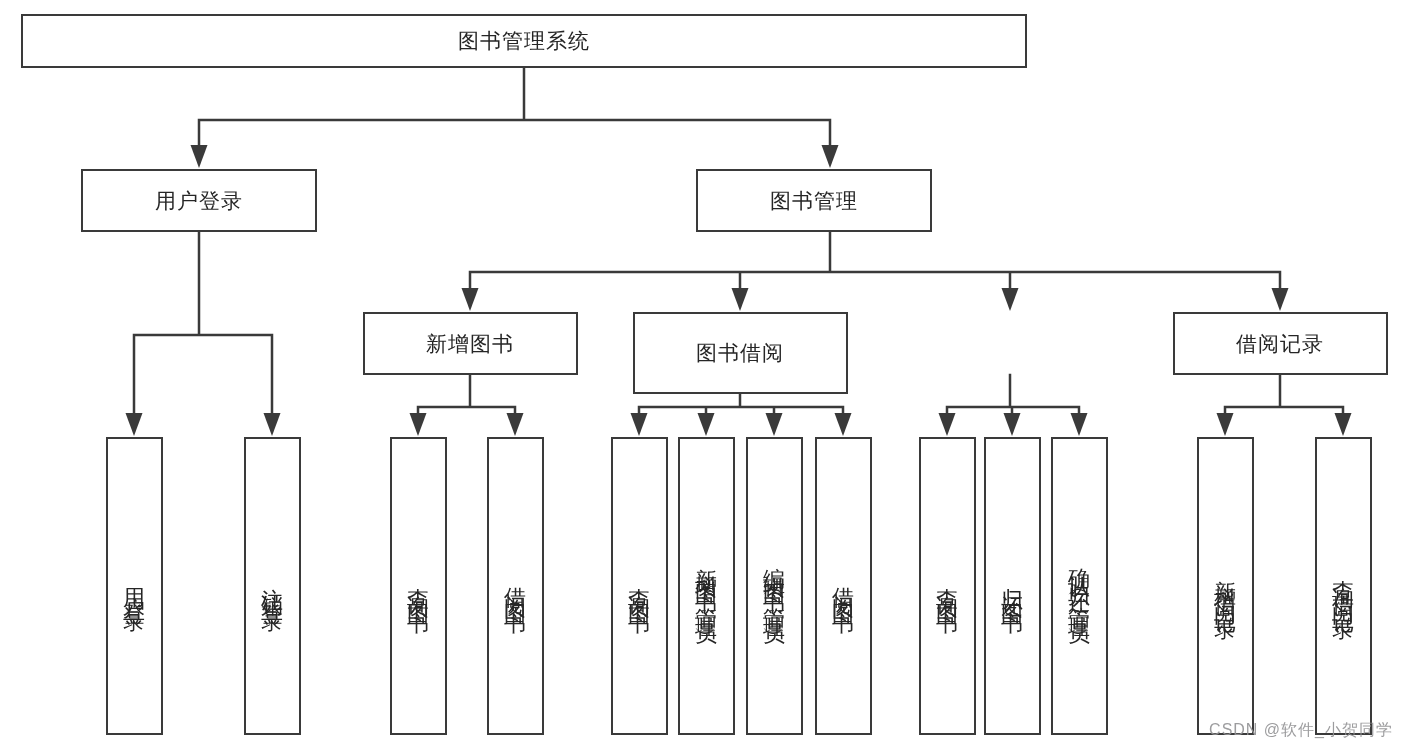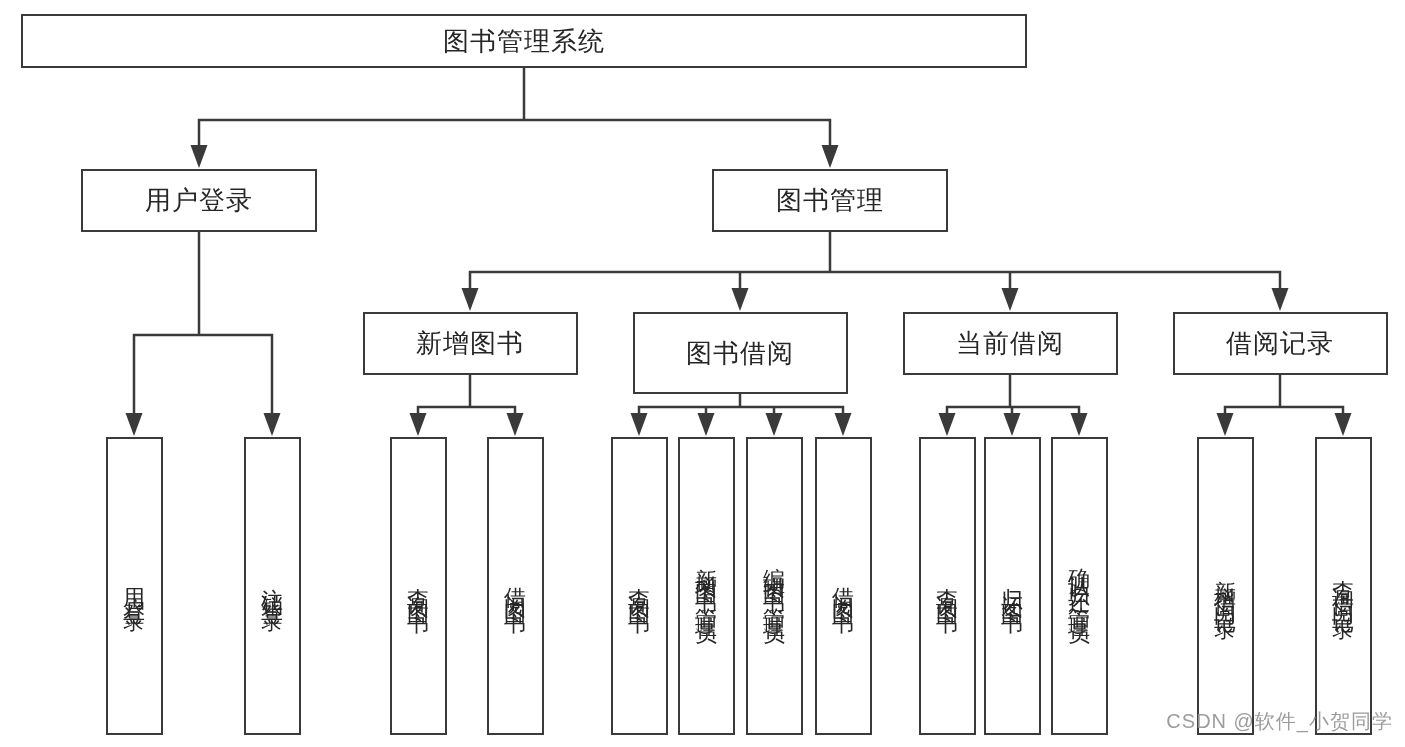--- a/index.html
+++ b/index.html
@@ -13,34 +13,34 @@
   .wires{position:absolute;left:0;top:0;width:1405px;height:747px;}
   .wire{fill:none;stroke:#3a3a3a;stroke-width:2.5;stroke-linecap:square;}
   .head{fill:#3a3a3a;stroke:none;}
   .node{
     position:absolute;
     box-sizing:border-box;
     border:2.5px solid #3a3a3a;
     background:#ffffff;
     color:#262626;
     display:flex;align-items:center;justify-content:center;
-    font-size:26px;
+    font-size:21px;
     letter-spacing:1px;
   }
   .node.h{white-space:nowrap;}
   .node.v{
     writing-mode:vertical-rl;
     letter-spacing:8px;
     line-height:1;
     font-size:22px;
   }
   .watermark{
     position:absolute;
-    right:12px;bottom:12px;
-    font-size:20px;
+    right:12px;bottom:6px;
+    font-size:16px;
     color:rgba(148,148,150,0.92);
     letter-spacing:1px;
     z-index:5;
     white-space:nowrap;
   }
 </style>
 </head>
 <body>
 
 <div class="canvas">
@@ -71,25 +71,24 @@
     <polygon class="head" points="938.5,413 955.5,413 947,436"></polygon>
     <polygon class="head" points="1003.5,413 1020.5,413 1012,436"></polygon>
     <polygon class="head" points="1070.5,413 1087.5,413 1079,436"></polygon>
     <polygon class="head" points="1216.5,413 1233.5,413 1225,436"></polygon>
     <polygon class="head" points="1334.5,413 1351.5,413 1343,436"></polygon>
   </svg>
 
   <div class="node h" style="left:21px;top:14px;width:1006px;height:54px;">图书管理系统</div>
 
   <div class="node h" style="left:81px;top:169px;width:236px;height:63px;">用户登录</div>
-  <div class="node h" style="left:712px;top:169px;width:236px;height:63px;">图书管理</div>
+  <div class="node h" style="left:696px;top:169px;width:236px;height:63px;">图书管理</div>
 
   <div class="node h" style="left:362.5px;top:312px;width:215px;height:63px;">新增图书</div>
   <div class="node h" style="left:632.5px;top:312px;width:215px;height:82px;">图书借阅</div>
-  <div class="node h" style="left:902.5px;top:312px;width:215px;height:63px;">当前借阅</div>
   <div class="node h" style="left:1172.5px;top:312px;width:215px;height:63px;">借阅记录</div>
 
   <div class="node v" style="left:105.5px;top:437px;width:57px;height:298px;">用户登录</div>
   <div class="node v" style="left:243.5px;top:437px;width:57px;height:298px;">注销登录</div>
 
   <div class="node v" style="left:389.5px;top:437px;width:57px;height:298px;">查询图书</div>
   <div class="node v" style="left:486.5px;top:437px;width:57px;height:298px;">借阅图书</div>
 
   <div class="node v" style="left:610.5px;top:437px;width:57px;height:298px;">查询图书</div>
   <div class="node v" style="left:677.5px;top:437px;width:57px;height:298px;">新增图书（管理员）</div>

